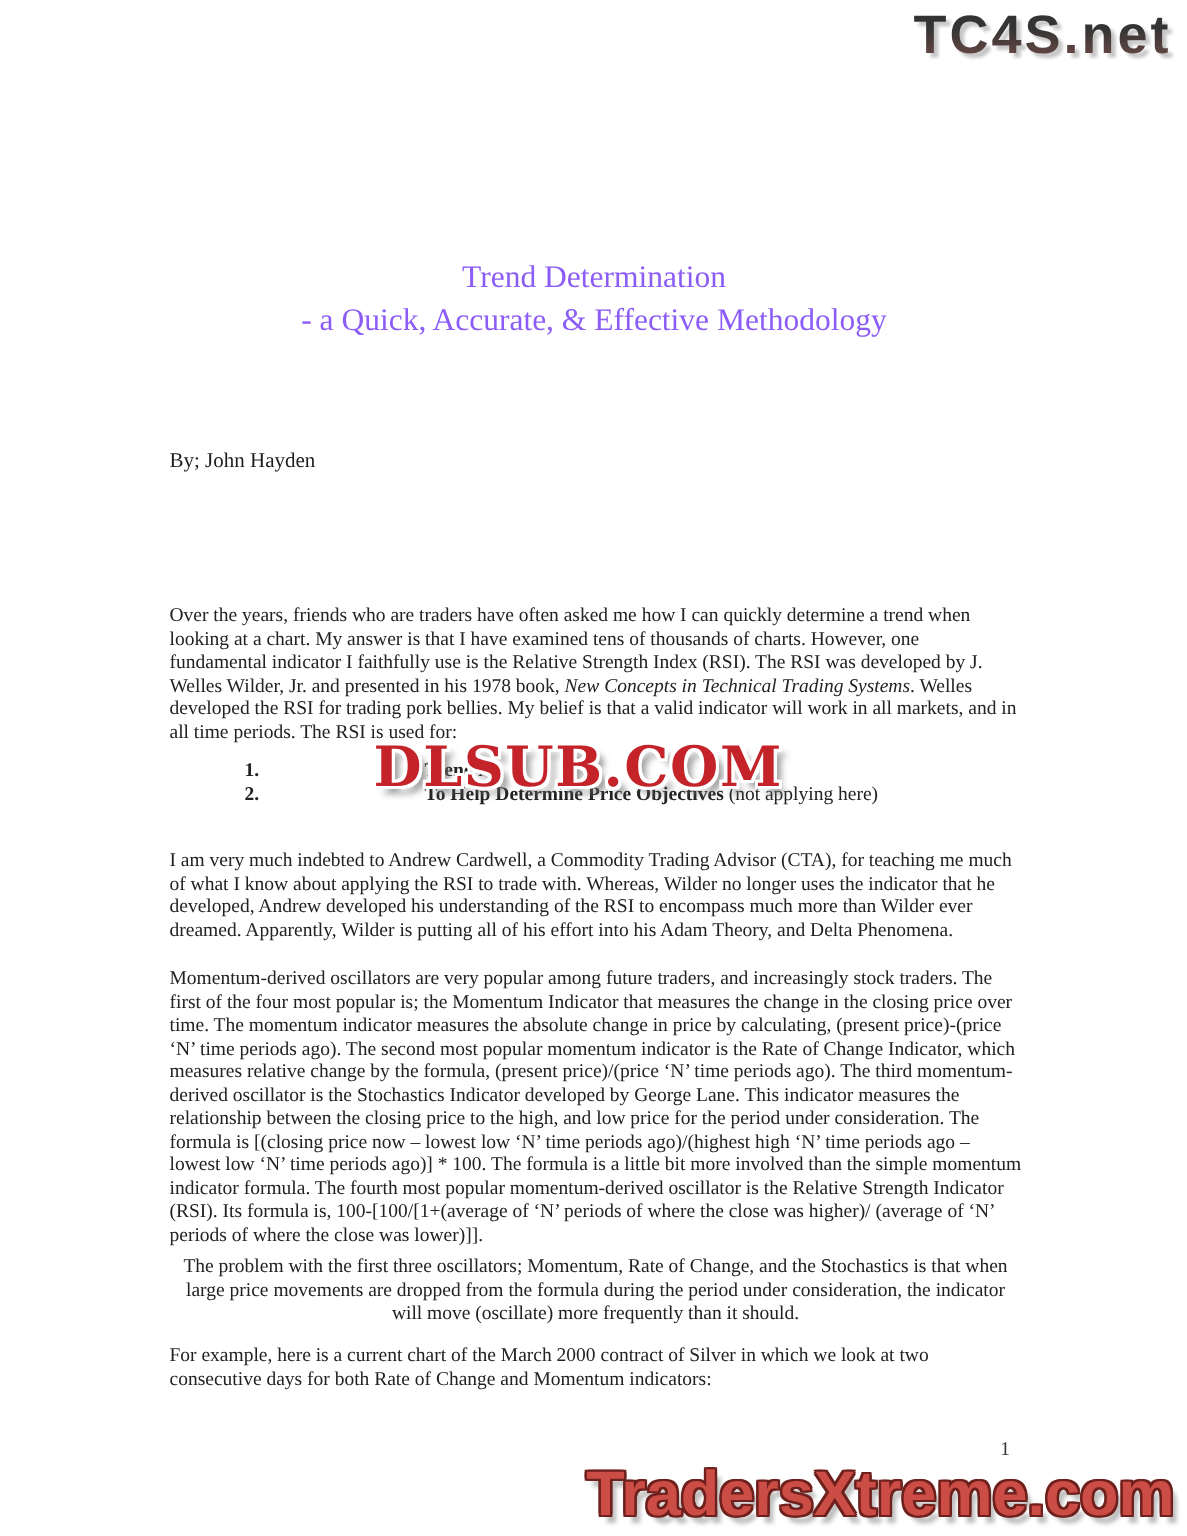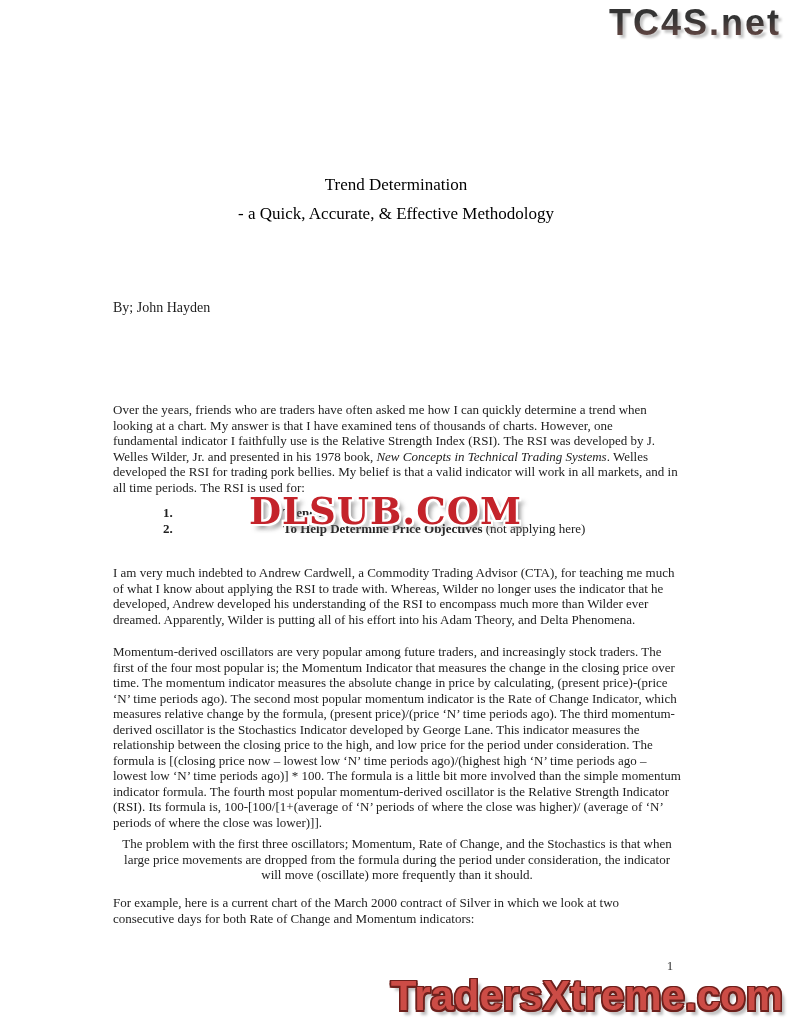--- a/index.html
+++ b/index.html
@@ -36,23 +36,23 @@
       -webkit-text-fill-color: transparent;
     }
   }
   
   .doc-title {
     position: absolute;
     left: 113px;
     width: 566px;
     top: 170px;
     text-align: center;
-    font-size: 17px;
+    font-size: 21px;
     line-height: 29px;
-    color: #000000;
+    color: #8b5cf6;
   }
   .byline {
     position: absolute;
     left: 113px;
     width: 566px;
     top: 300px;
     font-size: 14px;
     color: #1d1d1d;
   }
   

